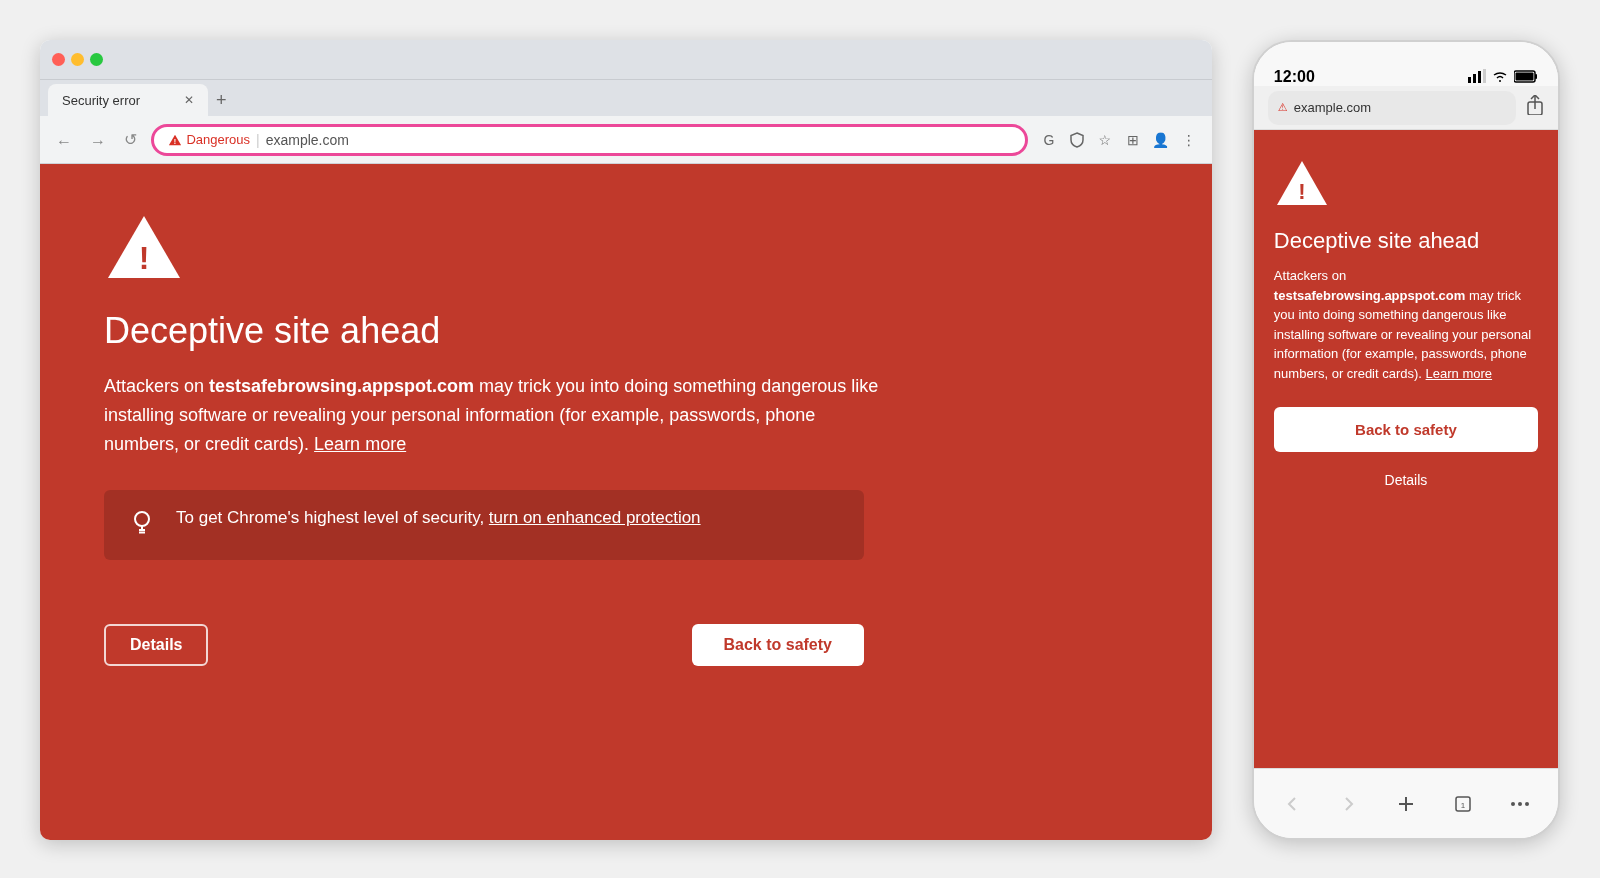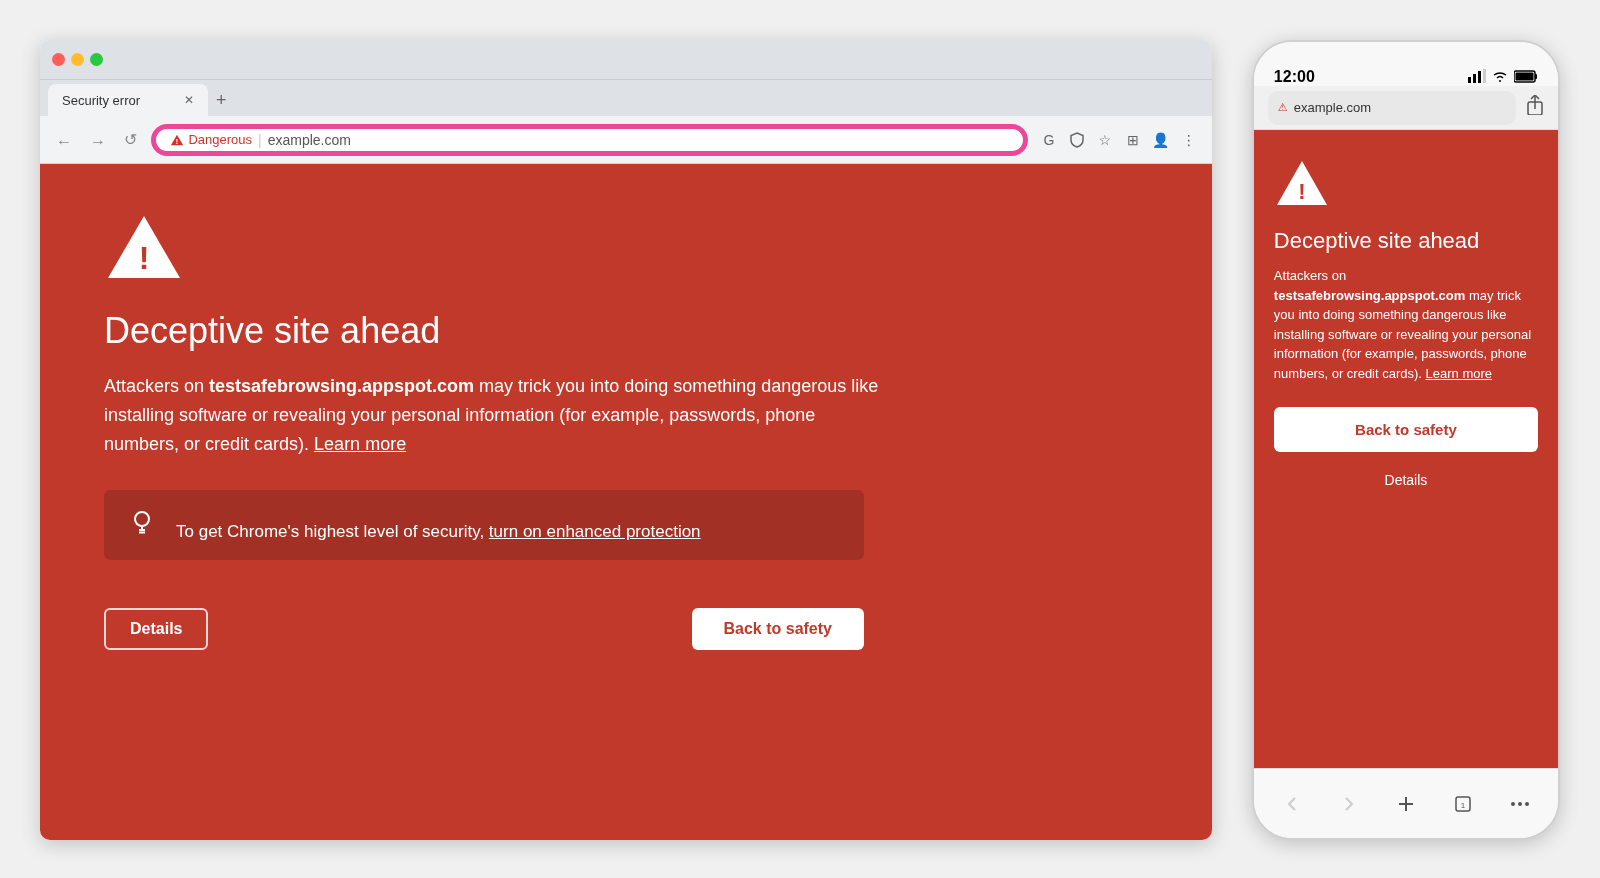--- a/index.html
+++ b/index.html
@@ -101,21 +101,21 @@
       background: none;
       border: none;
       font-size: 16px;
       color: #888;
       cursor: pointer;
       padding: 4px;
     }
     .url-box {
       flex: 1;
       background: #fff;
-      border: 5px solid #ec4899;
+      border: 3px solid #ec4899;
       border-radius: 20px;
       height: 32px;
       display: flex;
       align-items: center;
       padding: 0 14px;
       gap: 6px;
       font-size: 14px;
       color: #333;
     }
     .dangerous-badge {
@@ -187,24 +187,24 @@
       text-decoration: underline;
       cursor: pointer;
     }
 
     
     .protection-box {
       background: rgba(0,0,0,0.15);
       border-radius: 6px;
       padding: 18px 24px;
       display: flex;
-      align-items: flex-end;
+      align-items: flex-start;
       gap: 20px;
       max-width: 760px;
-      margin-bottom: 48px;
+      margin-bottom: 64px;
     }
     .bulb-icon {
       font-size: 24px;
       color: #fff;
       flex-shrink: 0;
     }
     .protection-text {
       font-size: 17px;
       color: #fff;
     }

